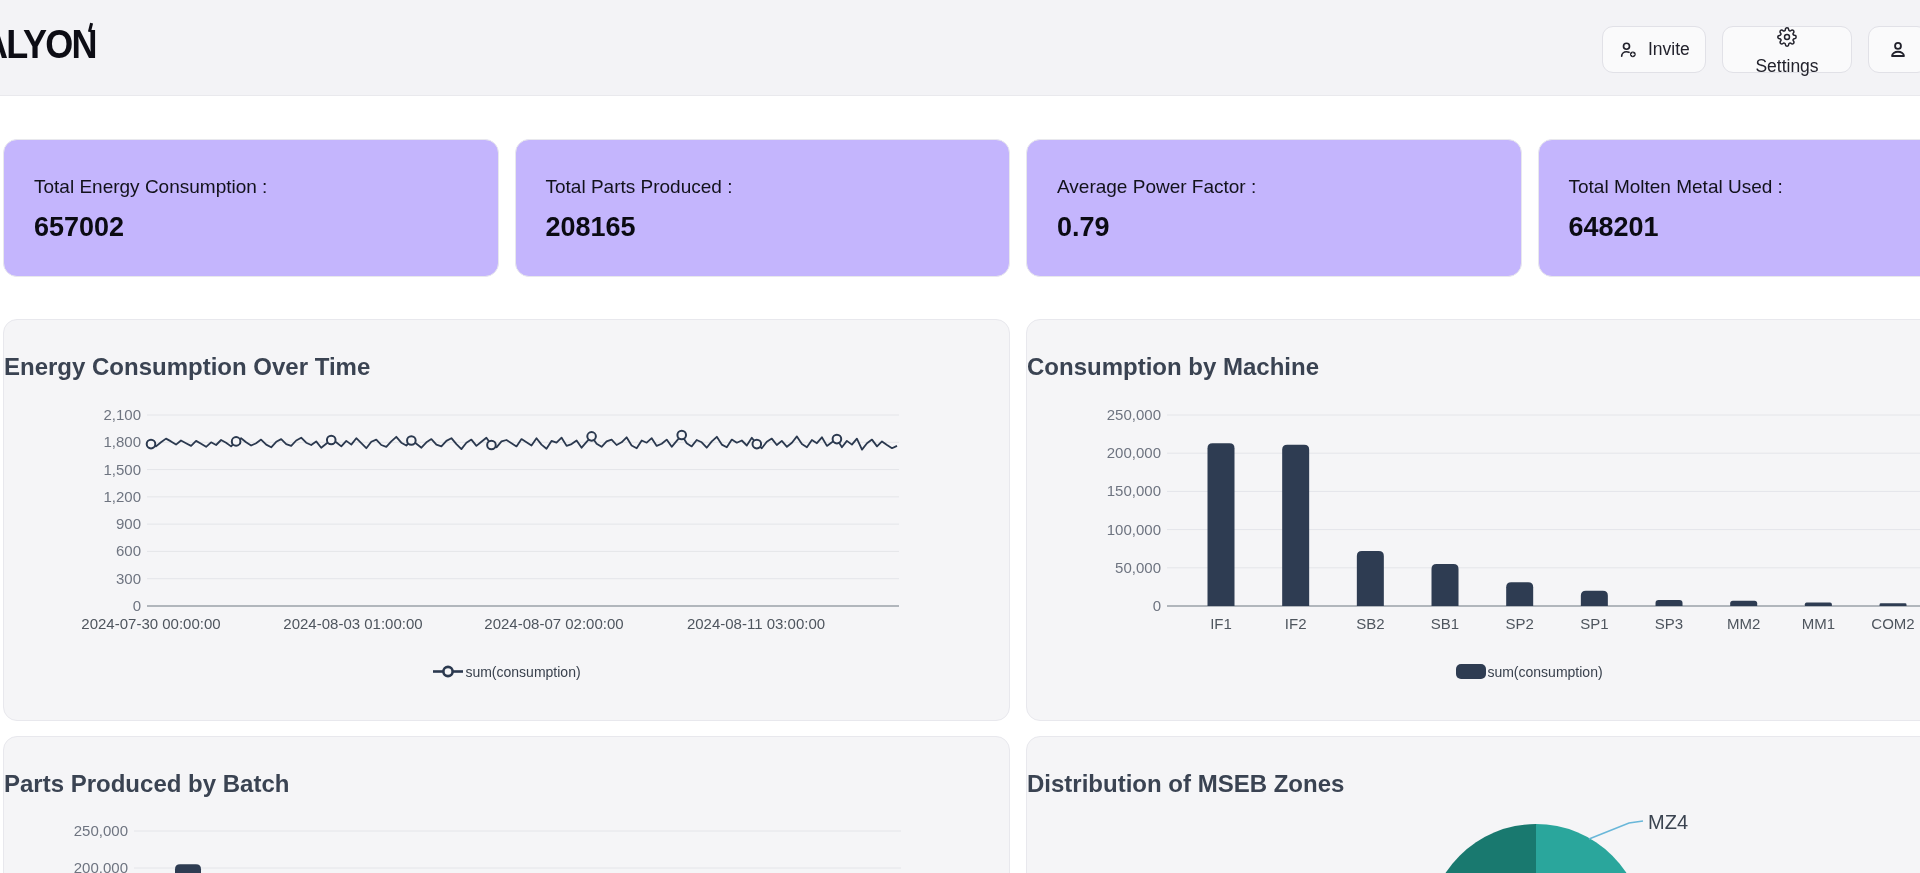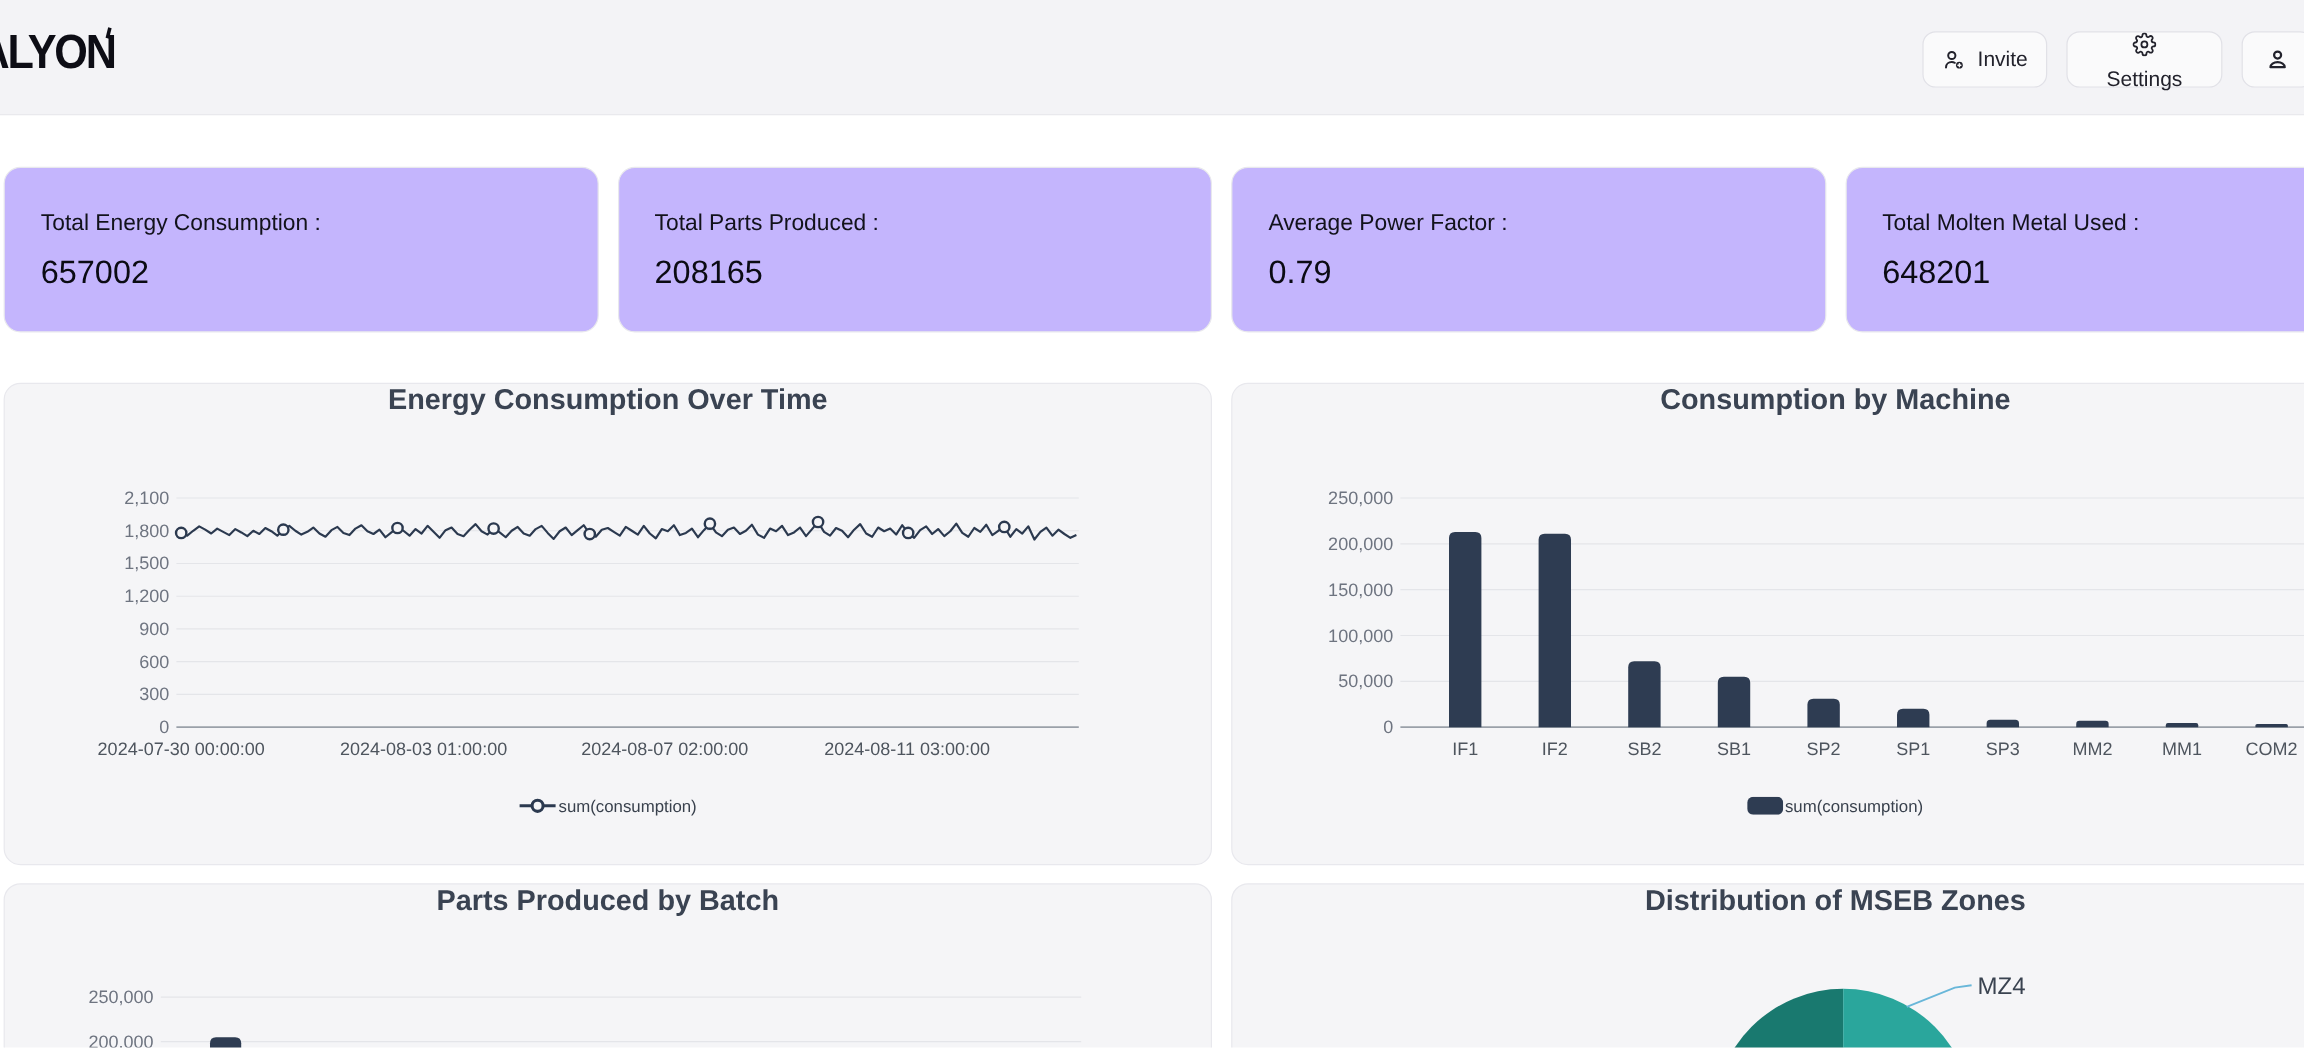--- a/index.html
+++ b/index.html
@@ -27,28 +27,28 @@
   .hbtn svg { flex:0 0 auto; }
 
   
   .content { width:2030px; margin-left:3px; }
   .kpi-row { display:grid; grid-template-columns:repeat(4,1fr); gap:16px; margin-top:43px; }
   .kpi-card {
     box-sizing:border-box; height:138px; background:#c4b5fd;
     border:1px solid #e8e8ed; border-radius:14px; padding:36px 30px 0 30px;
   }
   .kpi-label { font-size:19px; color:#12121b; }
-  .kpi-value { margin-top:14px; font-size:27px; font-weight:400; color:#0b0b13; }
+  .kpi-value { margin-top:14px; font-size:27px; font-weight:700; color:#0b0b13; }
 
   .charts-grid { display:grid; grid-template-columns:1fr 1fr; gap:15px 16px; margin-top:42px; }
   .chart-card {
     box-sizing:border-box; position:relative; height:402px; background:#f5f5f7;
     border:1px solid #e8e8ed; border-radius:14px; overflow:hidden;
   }
-  .chart-title { text-align:center; font-size:24px; font-weight:700; color:#3a4352; }
+  .chart-title { text-align:left; margin-top:33px; font-size:24px; font-weight:700; color:#3a4352; }
   .chart-svg { position:absolute; left:0; top:77px; width:1007px; height:245px; }
   .pie-svg { position:absolute; left:0; top:55px; width:1007px; height:220px; }
   .legend {
     position:absolute; top:344px; width:100%; display:flex; justify-content:center;
     align-items:flex-start; gap:1px; font-size:14px; color:#39414d; cursor:pointer;
   }
   .pie-callout-label { position:absolute; left:621px; top:74px; font-size:20px; color:#3a4350; }
 </style>
 </head>
 <body>

